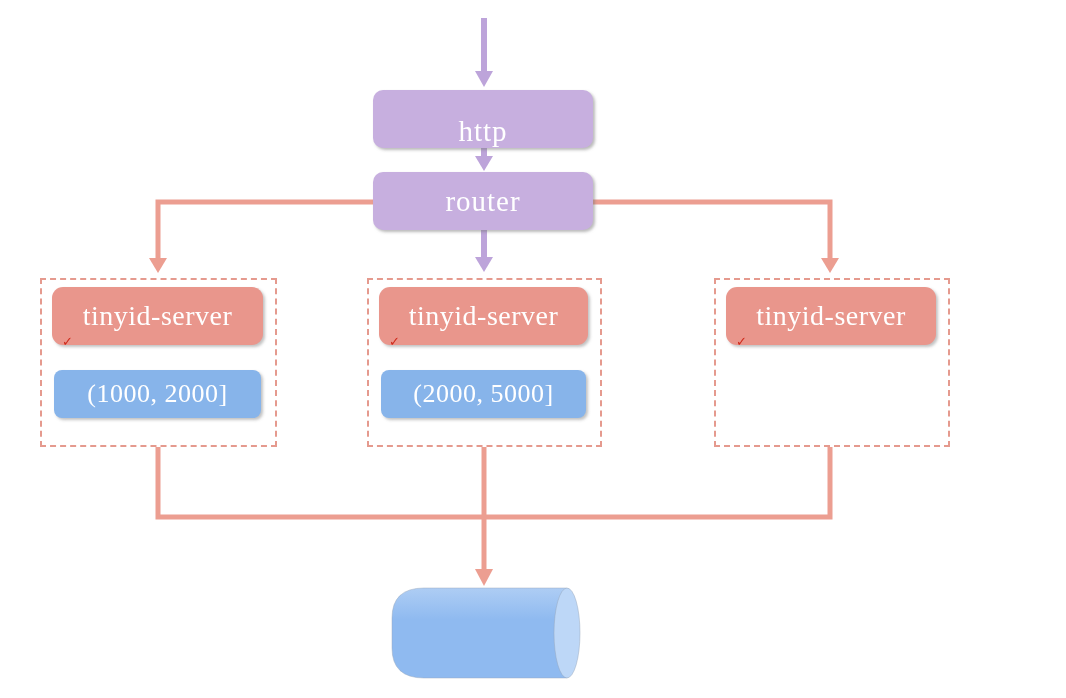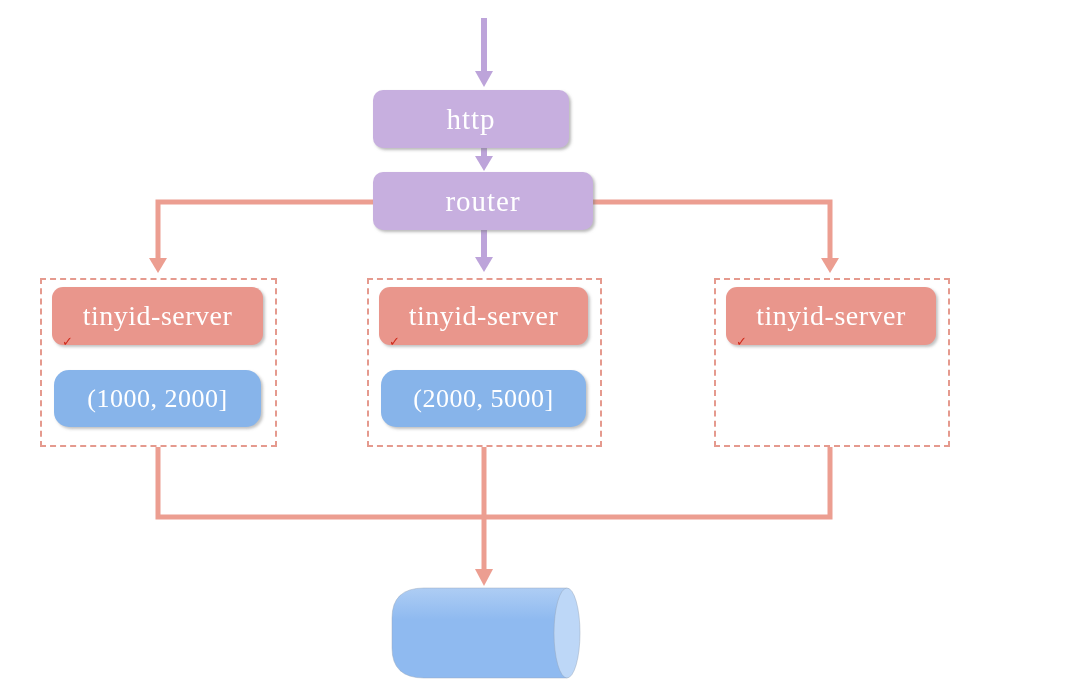--- a/index.html
+++ b/index.html
@@ -35,21 +35,21 @@
     z-index: 2;
     box-sizing: border-box;
   }
   .purple-node {
     background: var(--purple-node);
     border-radius: 10px;
     box-shadow: 2px 2px 3px rgba(120,120,120,.5);
     font-size: 29px;
     letter-spacing: 1px;
   }
-  .http-node   { left: 373px; top: 90px;  width: 196px; height: 58px; }
+  .http-node   { left: 373px; top: 90px;  width: 220px; height: 58px; align-items: flex-end; }
   .router-node { left: 373px; top: 172px; width: 220px; height: 58px; }
 
   .server-group {
     position: absolute;
     top: 278px;
     height: 169px;
     border: 2px dashed var(--dashed-border);
     box-sizing: border-box;
     z-index: 1;
     background: transparent;
@@ -64,23 +64,23 @@
     background: var(--salmon-node);
     border-radius: 11px;
     box-shadow: 2px 2px 3px rgba(120,120,120,.45);
     font-size: 28px;
     letter-spacing: .5px;
     display: flex; align-items: center; justify-content: center;
     color: var(--label-text);
   }
   .blue-node {
     position: absolute;
-    left: 12px; right: 14px; top: 90px; height: 57px;
+    left: 12px; right: 14px; top: 90px; height: 48px;
     background: var(--blue-node);
-    border-radius: 15px;
+    border-radius: 8px;
     box-shadow: 2px 2px 3px rgba(120,120,120,.45);
     font-size: 26px;
     letter-spacing: .5px;
     display: flex; align-items: center; justify-content: center;
     color: var(--label-text);
   }
   .spellcheck {
     position: absolute;
     left: 10px; bottom: -3px;
     color: var(--spellcheck-red);

